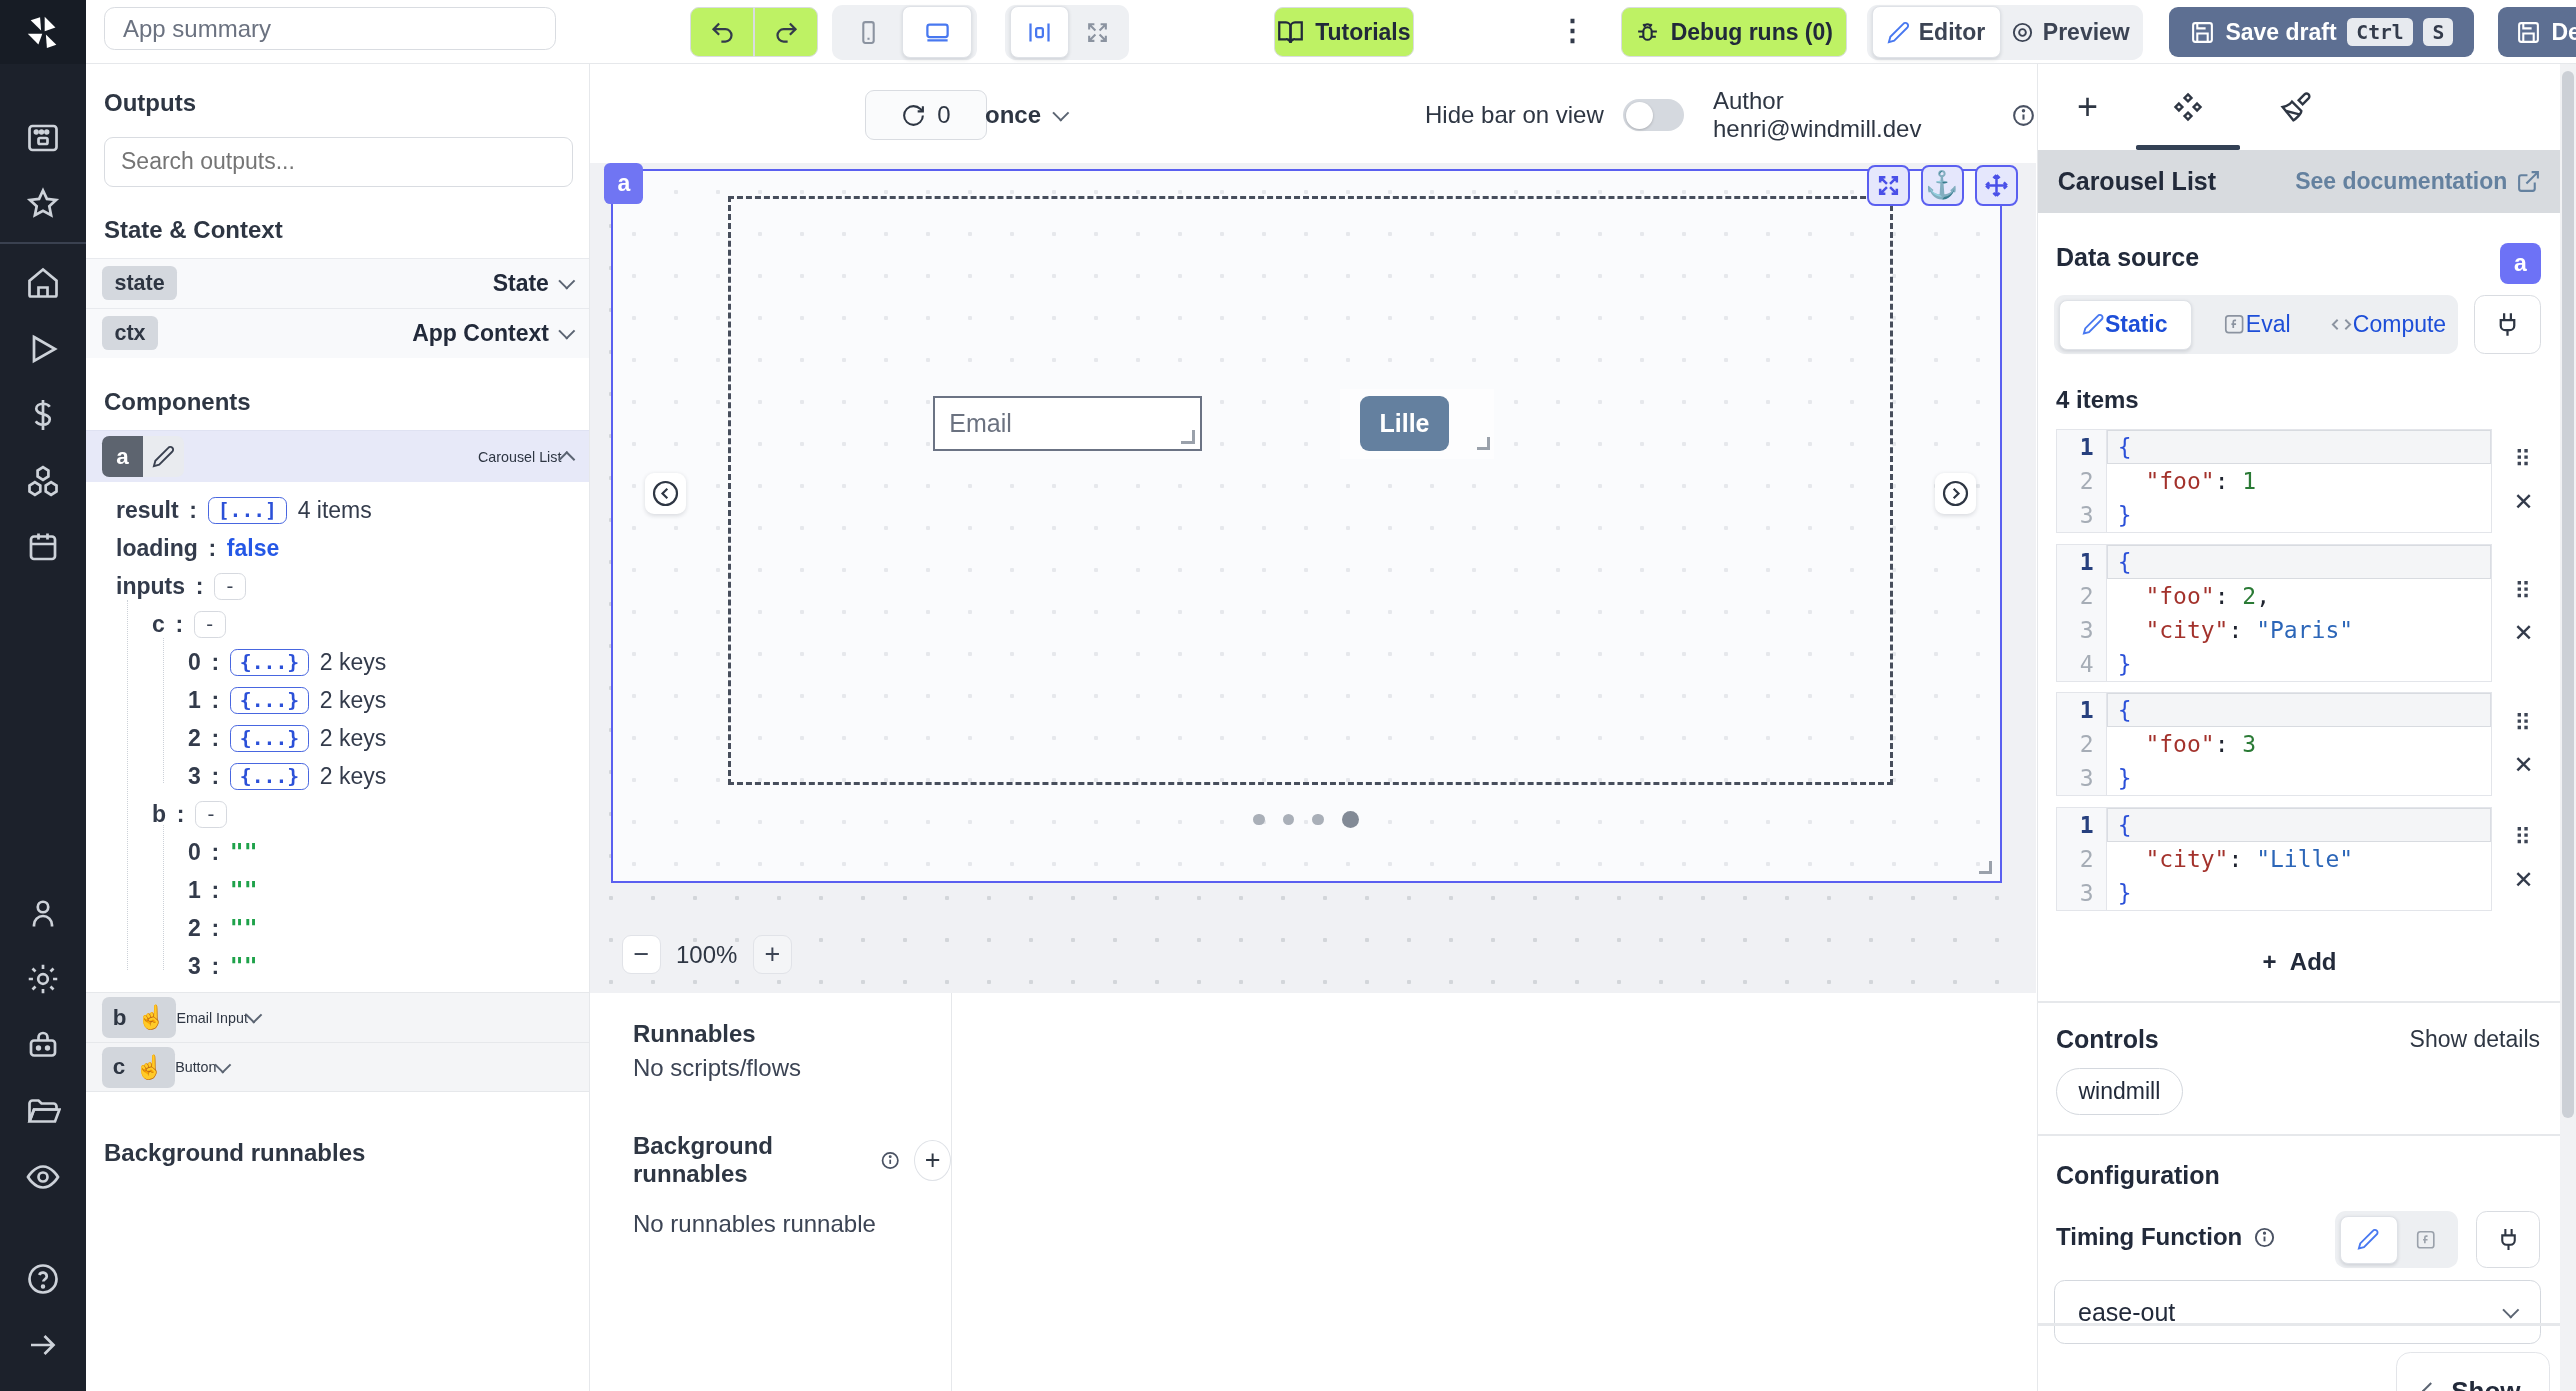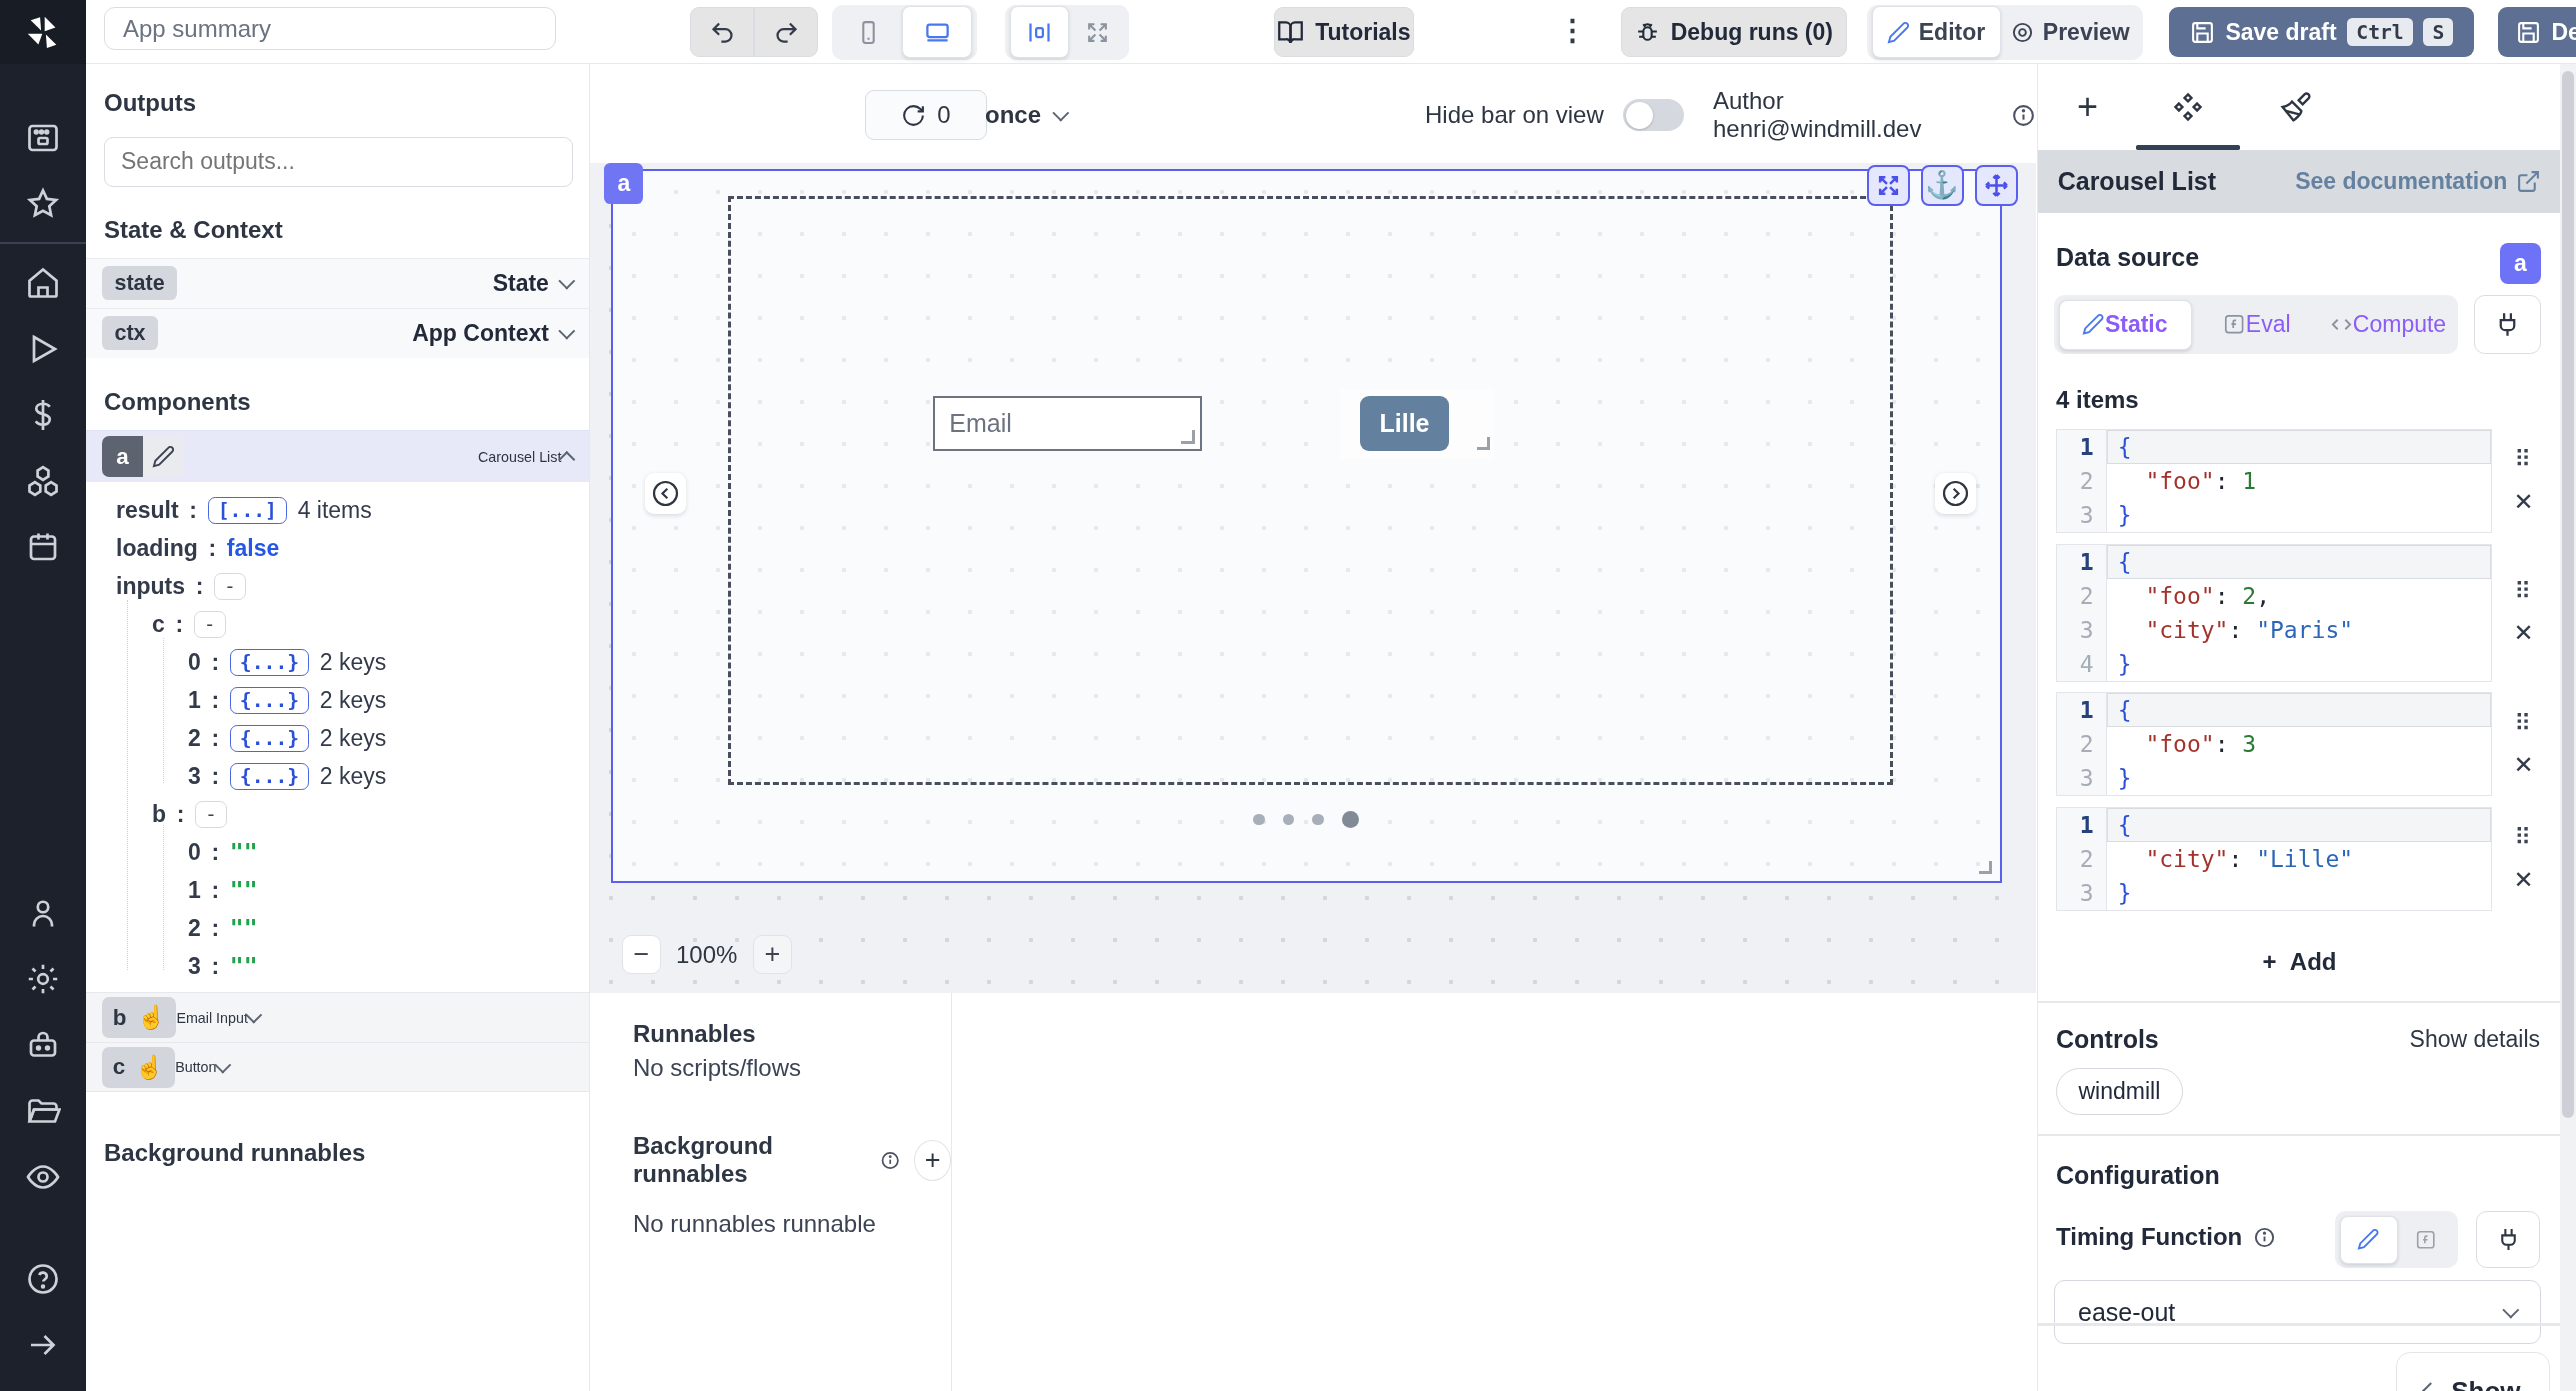--- a/index.html
+++ b/index.html
@@ -15,21 +15,21 @@
   .rail .logo{width:86px;height:64px;display:flex;align-items:center;justify-content:center;background:#171c25}
   .rail-icon{width:86px;height:66px;display:flex;align-items:center;justify-content:center;color:#cdd2d9;cursor:pointer}
   .rail-divider{width:86px;height:1.8px;background:#3a4150;margin:5.4px 0}
   .rail .spacer{flex:1}
 
   
   .topbar{position:absolute;left:86px;top:0;width:2490px;height:64px;background:#fff;border-bottom:1.8px solid #e6e8eb}
   .summary-input{position:absolute;left:18px;top:7.2px;width:452px;height:43px;border:1.8px solid #d9dce1;border-radius:10.7px;
     font-size:24px;color:#6b7280;padding:0 18px;outline:none;font-family:"Liberation Sans",sans-serif}
   .btn{display:flex;align-items:center;justify-content:center;gap:10.7px;border-radius:9px;font-size:23px;font-weight:700;cursor:pointer}
-  .btn-outline{background:#e5e5e5;border:1.8px solid #d9dce1;color:#21293a}
+  .btn-outline{background:#bef264;border:1.8px solid #d9dce1;color:#21293a}
   .seg-wrap{background:#eef0f3;border-radius:10.7px;padding:4.5px;display:flex;gap:1.8px;align-items:center}
   .seg{border-radius:8px;display:flex;align-items:center;justify-content:center;gap:9px;font-size:23px;font-weight:700;color:#3c4454;cursor:pointer}
   .seg.on{background:#fff;border:0.9px solid #dfe2e7;box-shadow:0 1.8px 3.6px rgba(20,28,45,.12)}
   .btn-slate{background:#5d6f92;color:#fff;border:none}
   .kbd{background:#e7eaef;color:#333b4b;border-radius:5.4px;font-family:"DejaVu Sans Mono",monospace;font-size:19.7px;font-weight:700;padding:2.7px 9px}
 
   
   .outputs{position:absolute;left:86px;top:64px;width:504px;bottom:0;background:#fff;border-right:1.8px solid #e6e8eb;overflow:hidden}
   .h1{font-size:24px;font-weight:700;color:#2e3643}
   .search{margin:19.7px 18px 0 18px;height:50px;width:469px;border:1.8px solid #d9dce1;border-radius:9px;font-size:23px;color:#6b7280;
@@ -99,21 +99,21 @@
   .rpanel{position:absolute;left:2037px;top:64px;width:539px;bottom:0;background:#fff;border-left:1.8px solid #e6e8eb;overflow:hidden}
   .rtabs{position:absolute;left:0;top:0;width:523px;height:86px}
   .rtab{position:absolute;top:18px;width:54px;height:50px;display:flex;align-items:center;justify-content:center;color:#2e3643;cursor:pointer}
   .rtab-underline{position:absolute;left:98px;top:81px;width:104px;height:5.4px;background:#334155;border-radius:1.8px}
   .rhead{position:absolute;left:0;top:86px;width:523px;height:63px;background:#d8dbdf;display:flex;align-items:center;padding:0 19.7px}
   .doc-link{color:#64819f;font-size:23px;font-weight:600;display:flex;align-items:center;gap:9px;cursor:pointer}
   .rh2{font-size:25px;font-weight:700;color:#222a3a}
   .a-badge{position:absolute;left:462px;top:179px;width:41px;height:41px;background:#6d72f6;border-radius:8px;color:#fff;
     display:flex;align-items:center;justify-content:center;font-size:23px;font-weight:700}
   .mode-wrap{position:absolute;left:16px;top:231px;width:404px;height:59px;background:#edeff2;border-radius:10.7px;padding:4.5px;display:flex}
-  .mode{flex:1;display:flex;align-items:center;justify-content:center;font-size:23px;color:#8b5cf6;cursor:pointer;border-radius:8px}
+  .mode{flex:1;display:flex;align-items:center;justify-content:center;font-size:23px;color:#1d4ed8;cursor:pointer;border-radius:8px}
   .mode.on{background:#fff;border:0.9px solid #dfe2e7;box-shadow:0 1.8px 3.6px rgba(20,28,45,.12);font-weight:700}
   .plug-btn{position:absolute;width:67px;height:59px;background:#fff;border:1.8px solid #d9dce1;border-radius:10.7px;
     display:flex;align-items:center;justify-content:center;color:#2e3643;cursor:pointer}
   
   #items-list{position:absolute;left:18px;top:365px;width:503px}
   .json-item{display:flex;margin-bottom:10.7px}
   .jed{width:436px;border:1.8px solid #e3e5ea;background:#fff;cursor:text}
   .jline{display:flex;height:34px;line-height:34px;font-family:"DejaVu Sans Mono",monospace;font-size:23px}
   .jn{width:50px;background:#f7f8fa;border-right:1.8px solid #e3e5ea;color:#a6adb6;text-align:right;padding-right:12.5px;flex:none}
   .jline.active .jn{color:#27407e;font-weight:700}

